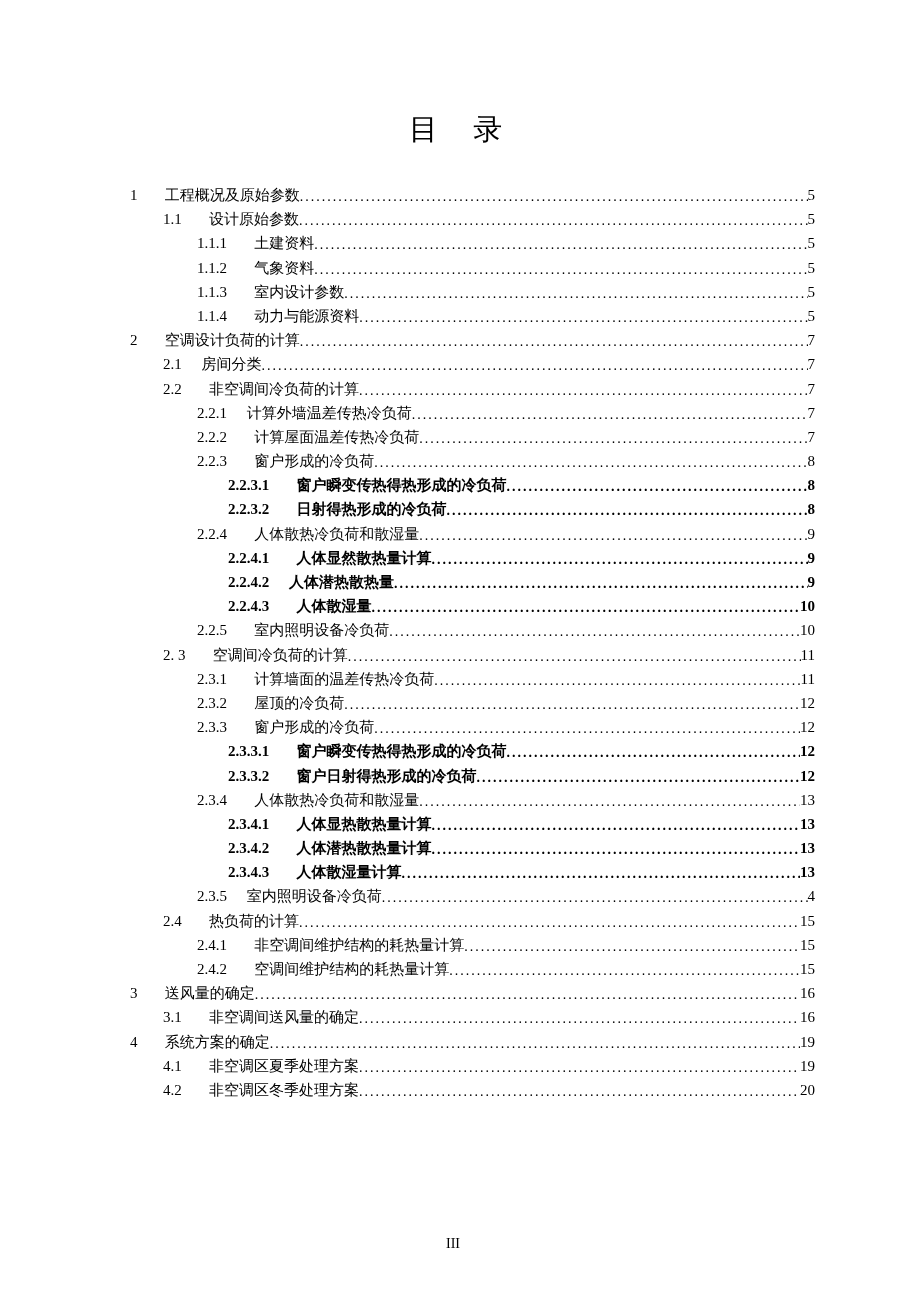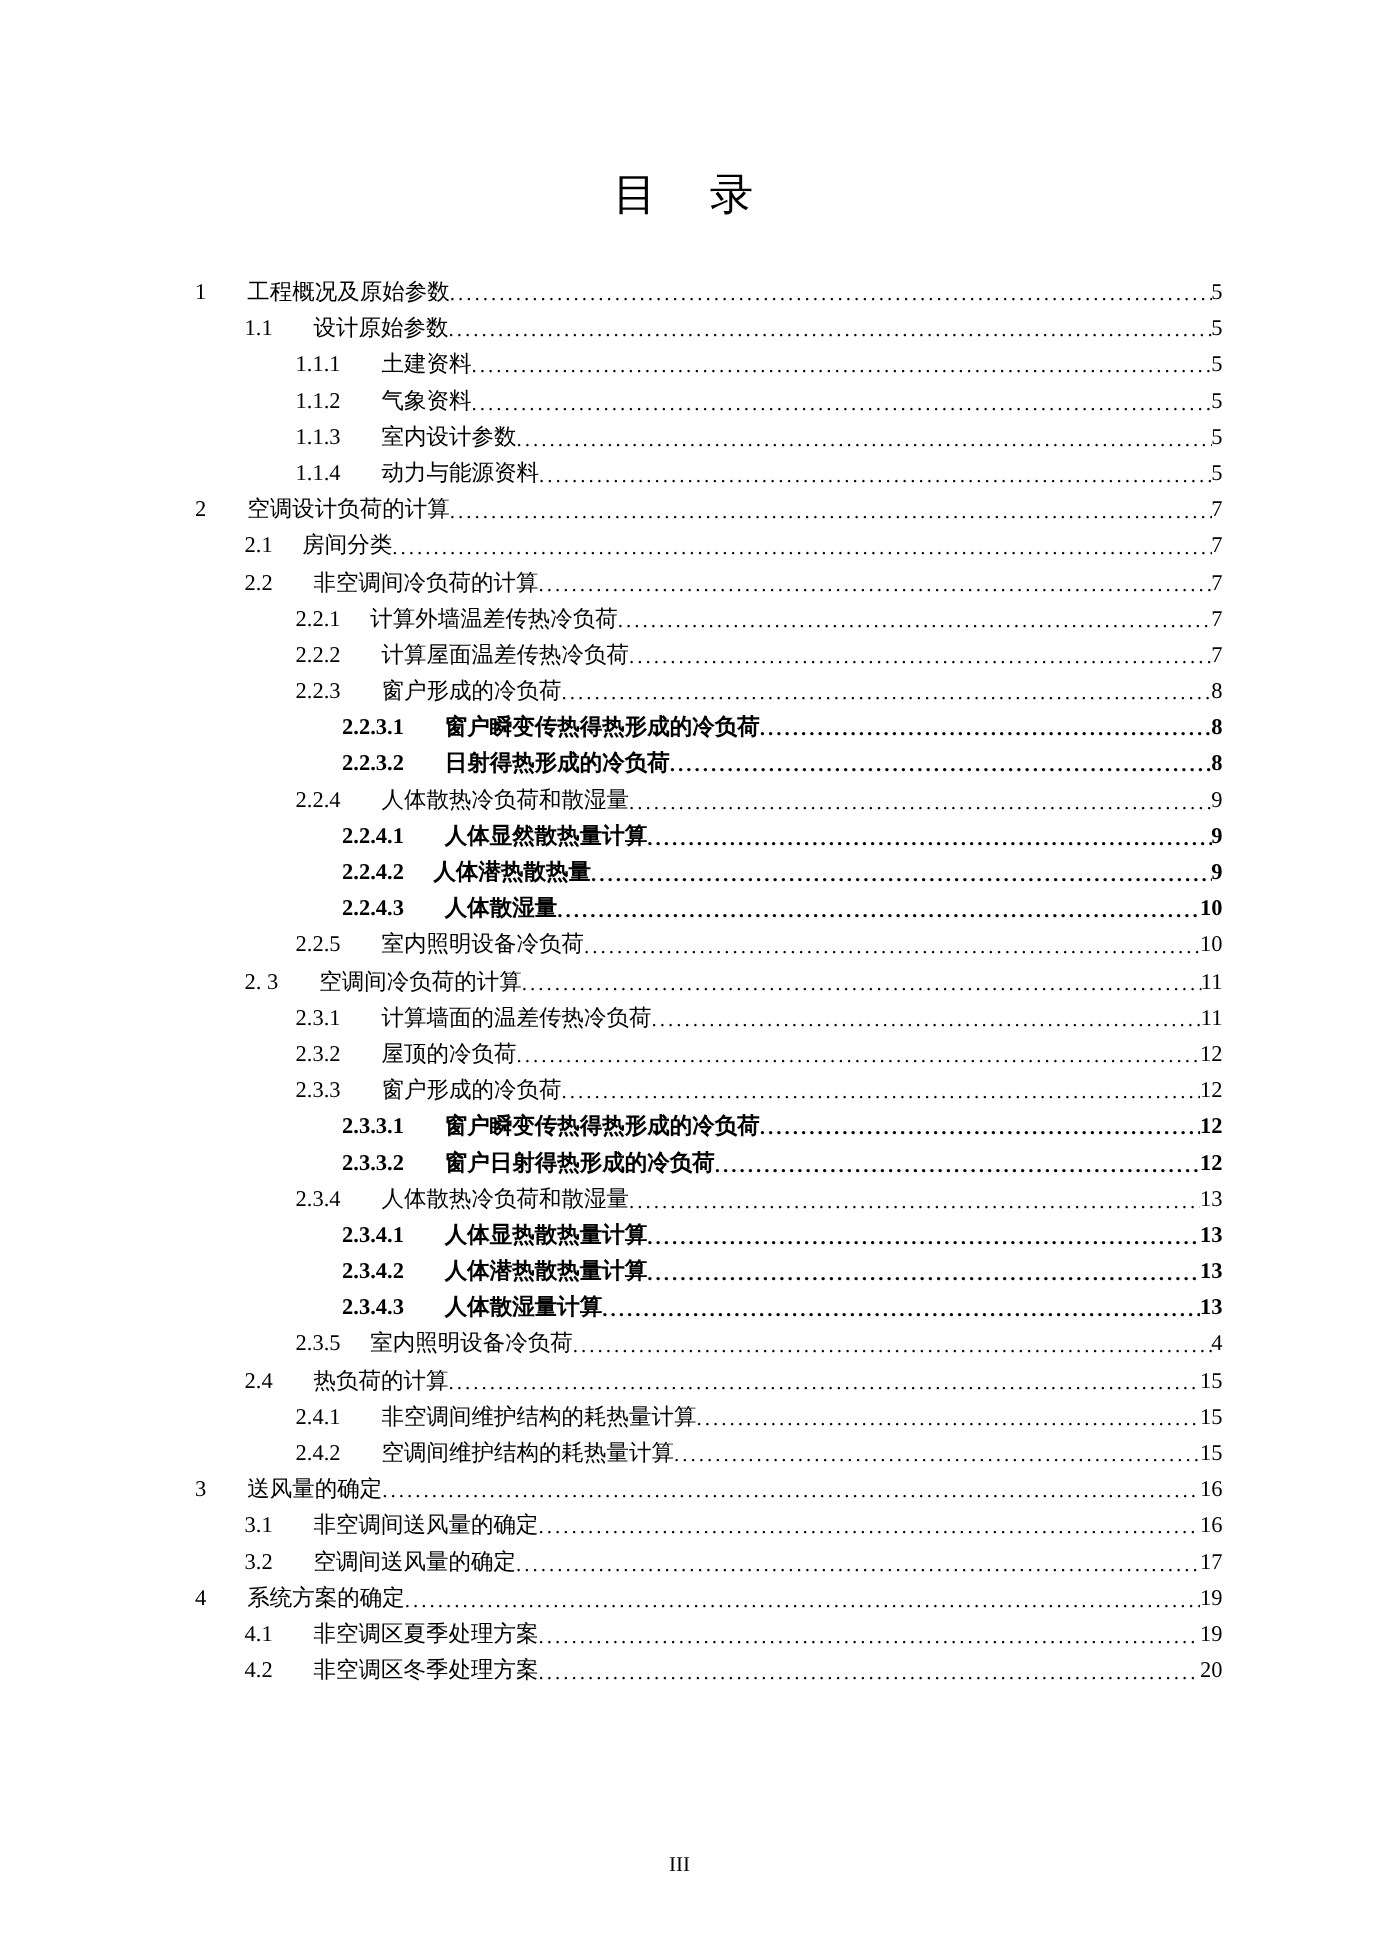--- a/index.html
+++ b/index.html
@@ -279,26 +279,20 @@
       <span class="text">送风量的确定</span>
       <span class="dots"></span>
       <span class="page">16</span>
     </div>
     <div class="toc-line l1 gap-wide">
       <span class="num">3.1</span>
       <span class="text">非空调间送风量的确定</span>
       <span class="dots"></span>
       <span class="page">16</span>
     </div>
-    <div class="toc-line l1 gap-wide">
-      <span class="num">3.2</span>
-      <span class="text">空调间送风量的确定</span>
-      <span class="dots"></span>
-      <span class="page">17</span>
-    </div>
     <div class="toc-line l0 gap-wide">
       <span class="num">4</span>
       <span class="text">系统方案的确定</span>
       <span class="dots"></span>
       <span class="page">19</span>
     </div>
     <div class="toc-line l1 gap-wide">
       <span class="num">4.1</span>
       <span class="text">非空调区夏季处理方案</span>
       <span class="dots"></span>

